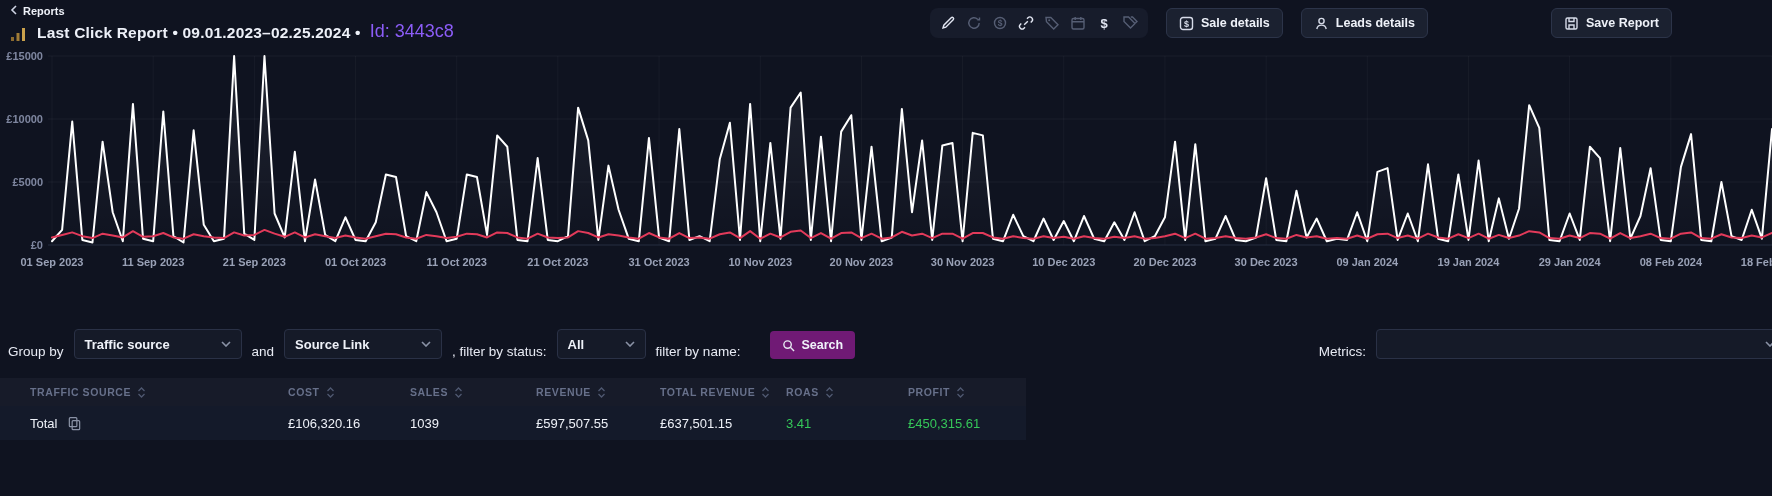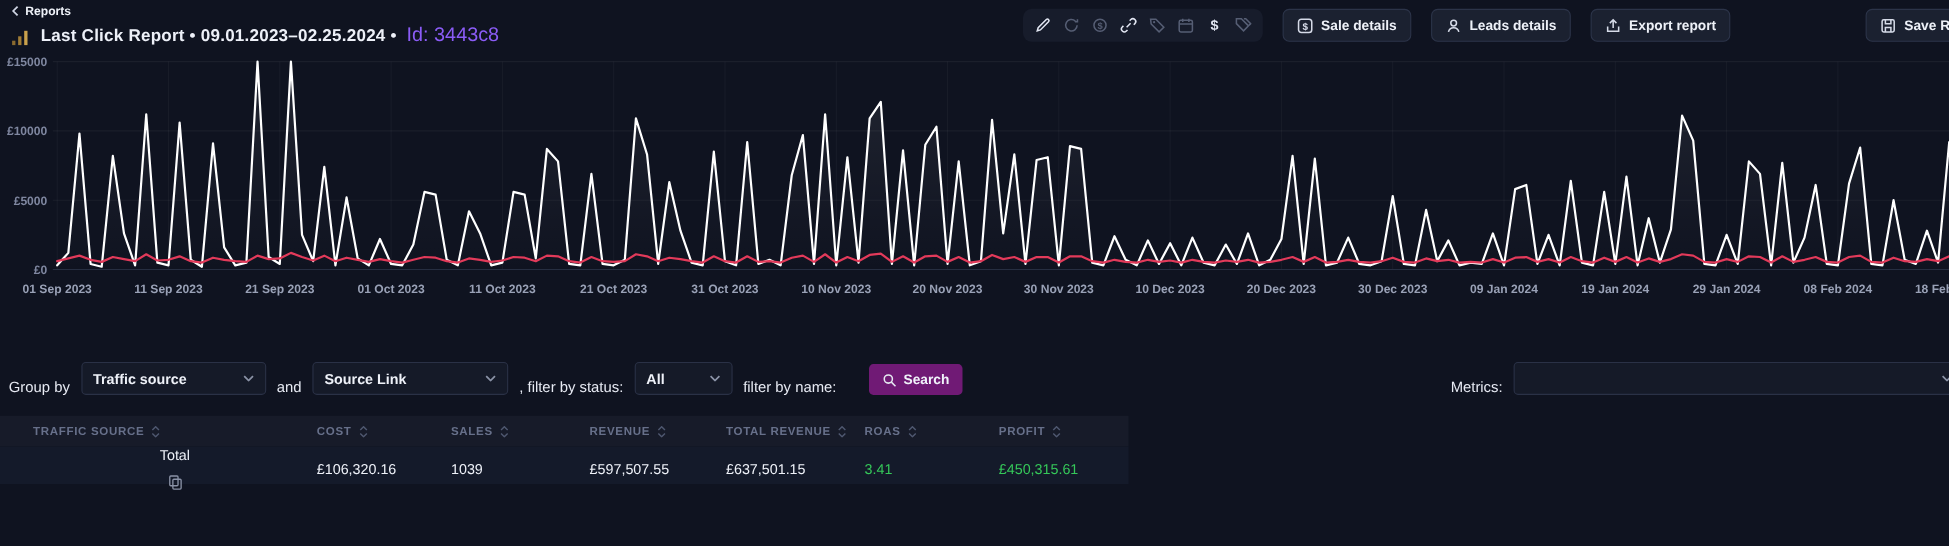--- a/index.html
+++ b/index.html
@@ -28,37 +28,37 @@
   .btn-save{margin-left:105px;}
   
   #chart{position:absolute;top:48px;left:0;width:1772px;height:230px;}
   
   #controls{position:absolute;top:329px;left:0;width:1772px;box-sizing:border-box;
     display:flex;align-items:flex-end;gap:10px;padding-left:8px;font-size:13.5px;color:#e7eaf3;}
   .select{height:30px;box-sizing:border-box;background:#151a28;border:1px solid #2a3146;border-radius:4px;
     display:flex;align-items:center;justify-content:space-between;padding:0 10px;font-size:13px;
     font-weight:700;cursor:pointer;color:#eef1f8;}
   .select .chev{color:#8a92a6;margin-left:12px;display:flex}
-  .w-traffic{width:168px}.w-source{width:178px}.w-all{width:89px}
+  .w-traffic{width:168px}.w-source{width:158px}.w-all{width:89px}
   .search-btn{height:28px;display:flex;align-items:center;gap:6px;padding:0 12px;background:#701a75;
     border-radius:4px;font-size:12.5px;font-weight:700;cursor:pointer;color:#f0f3fa;margin-left:20px;}
   .search-btn svg{color:#e6e9f2}
   .spacer{flex:1}
   .metrics-select{width:410px;margin-right:-14px;}
   
   #table{position:absolute;top:378px;left:0;width:1026px;font-size:13px;}
   .t-head,.t-row{display:grid;grid-template-columns:288px 122px 126px 124px 126px 122px 1fr;align-items:center;}
   .t-head{height:28px;background:#171b29;color:#67708a;font-size:10.5px;font-weight:700;letter-spacing:.6px;}
   .t-row{height:34px;background:#141a2a;color:#eef1f8;}
   .th{display:flex;align-items:center;gap:6px;cursor:pointer;white-space:nowrap;}
   .th:first-child,.td:first-child{padding-left:30px;}
   .sort{color:#4f5870;display:flex}
   .td{white-space:nowrap}
   .green{color:#35c759;}
-  .total-cell{display:flex;align-items:center;gap:10px;flex-direction:column;}
+  .total-cell{display:flex;align-items:center;gap:10px;}
   .copy-icon{color:#8a92a6;cursor:pointer;display:flex}
 </style>
 </head>
 <body>
 
 <div class="breadcrumb">
   <svg width="8" height="10" viewBox="0 0 8 10">
       <path d="M6 1L2 5l4 4" stroke="currentColor" fill="none" stroke-width="1.6"></path>
     </svg>
   <span>Reports</span>
@@ -113,27 +113,20 @@
         <text x="7.5" y="11" text-anchor="middle" font-size="9" font-weight="700" fill="currentColor">$</text>
       </svg>
     <span>Sale details</span>
   </div>
   <div class="btn">
     <svg viewBox="0 0 15 15">
         <circle cx="7.5" cy="5" r="2.6" fill="none" stroke="currentColor" stroke-width="1.4"></circle>
         <path d="M2.8 13a4.8 4.8 0 0 1 9.4 0" fill="none" stroke="currentColor" stroke-width="1.4"></path>
       </svg>
     <span>Leads details</span>
-  </div>
-  <div class="btn">
-    <svg viewBox="0 0 15 15">
-        <path d="M7.5 9.5V2M4.5 5l3-3 3 3" fill="none" stroke="currentColor" stroke-width="1.4"></path>
-        <path d="M2.5 8v4.5h10V8" fill="none" stroke="currentColor" stroke-width="1.4"></path>
-      </svg>
-    <span>Export report</span>
   </div>
   <div class="btn btn-save">
     <svg viewBox="0 0 15 15">
         <rect x="2" y="2" width="11" height="11" rx="1.5" fill="none" stroke="currentColor" stroke-width="1.4"></rect>
         <path d="M5 2v3.5h5V2M5 13V9h5v4" fill="none" stroke="currentColor" stroke-width="1.4"></path>
       </svg>
     <span>Save Report</span>
   </div>
 </div>
 

